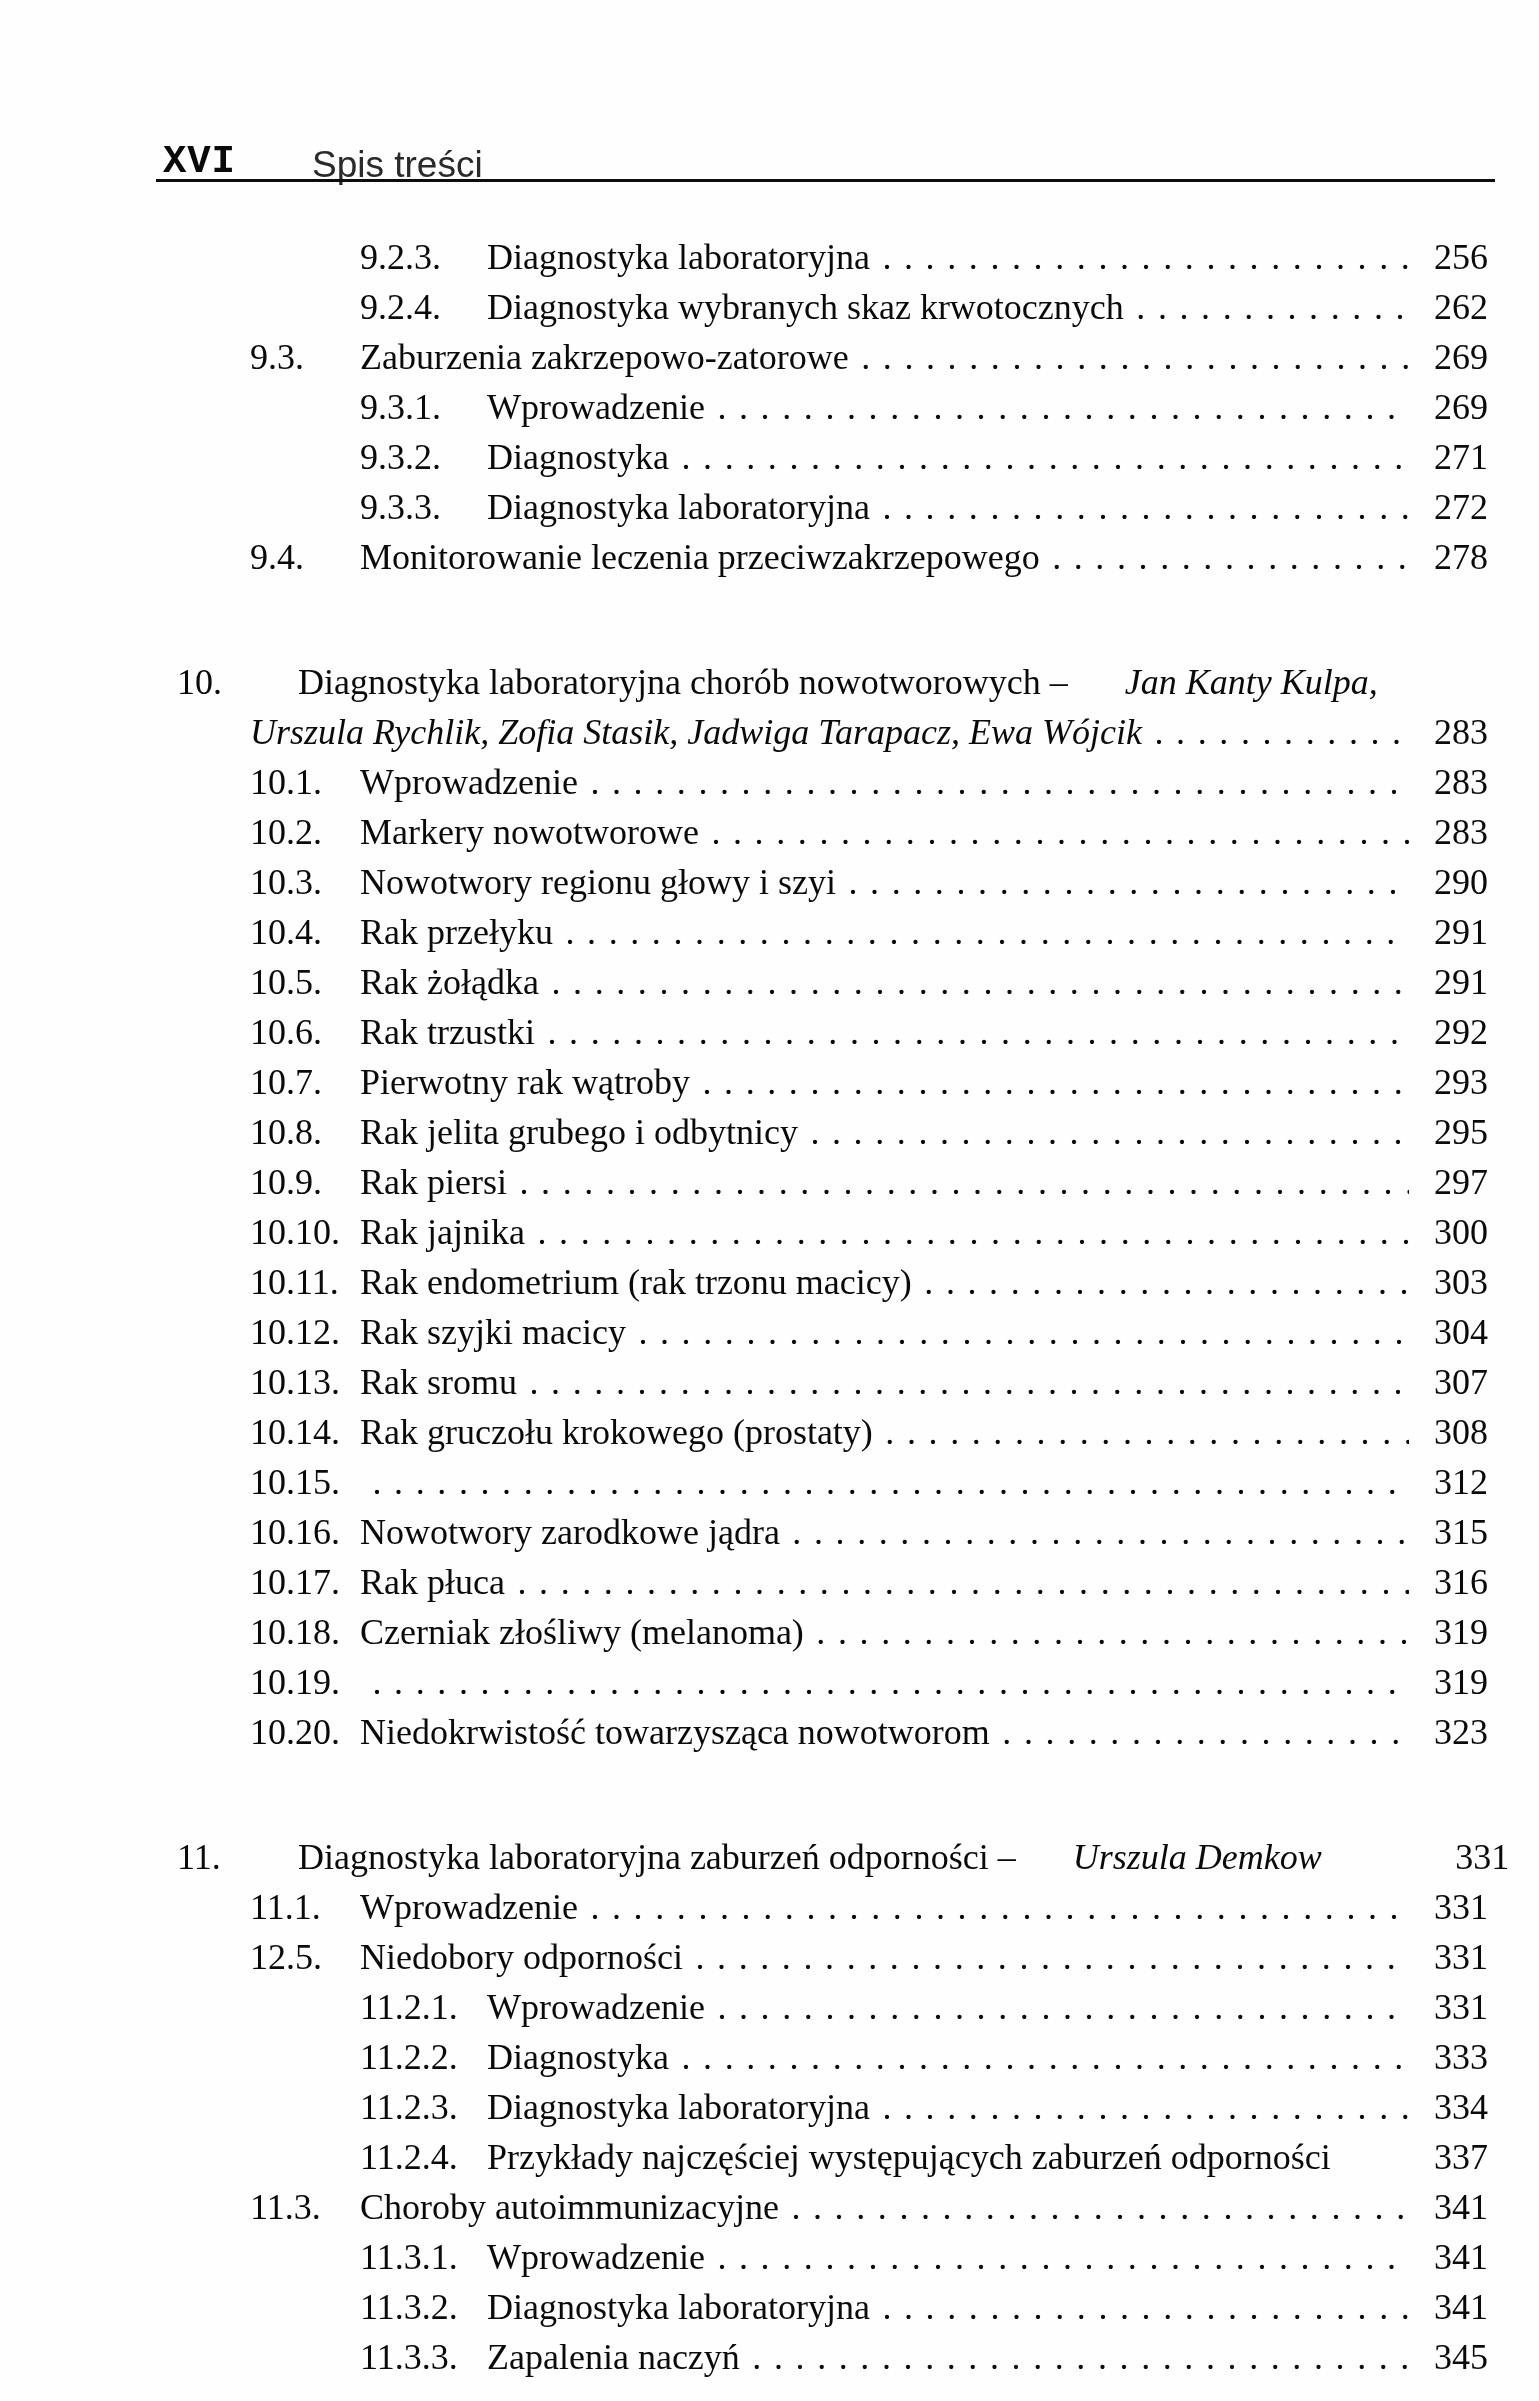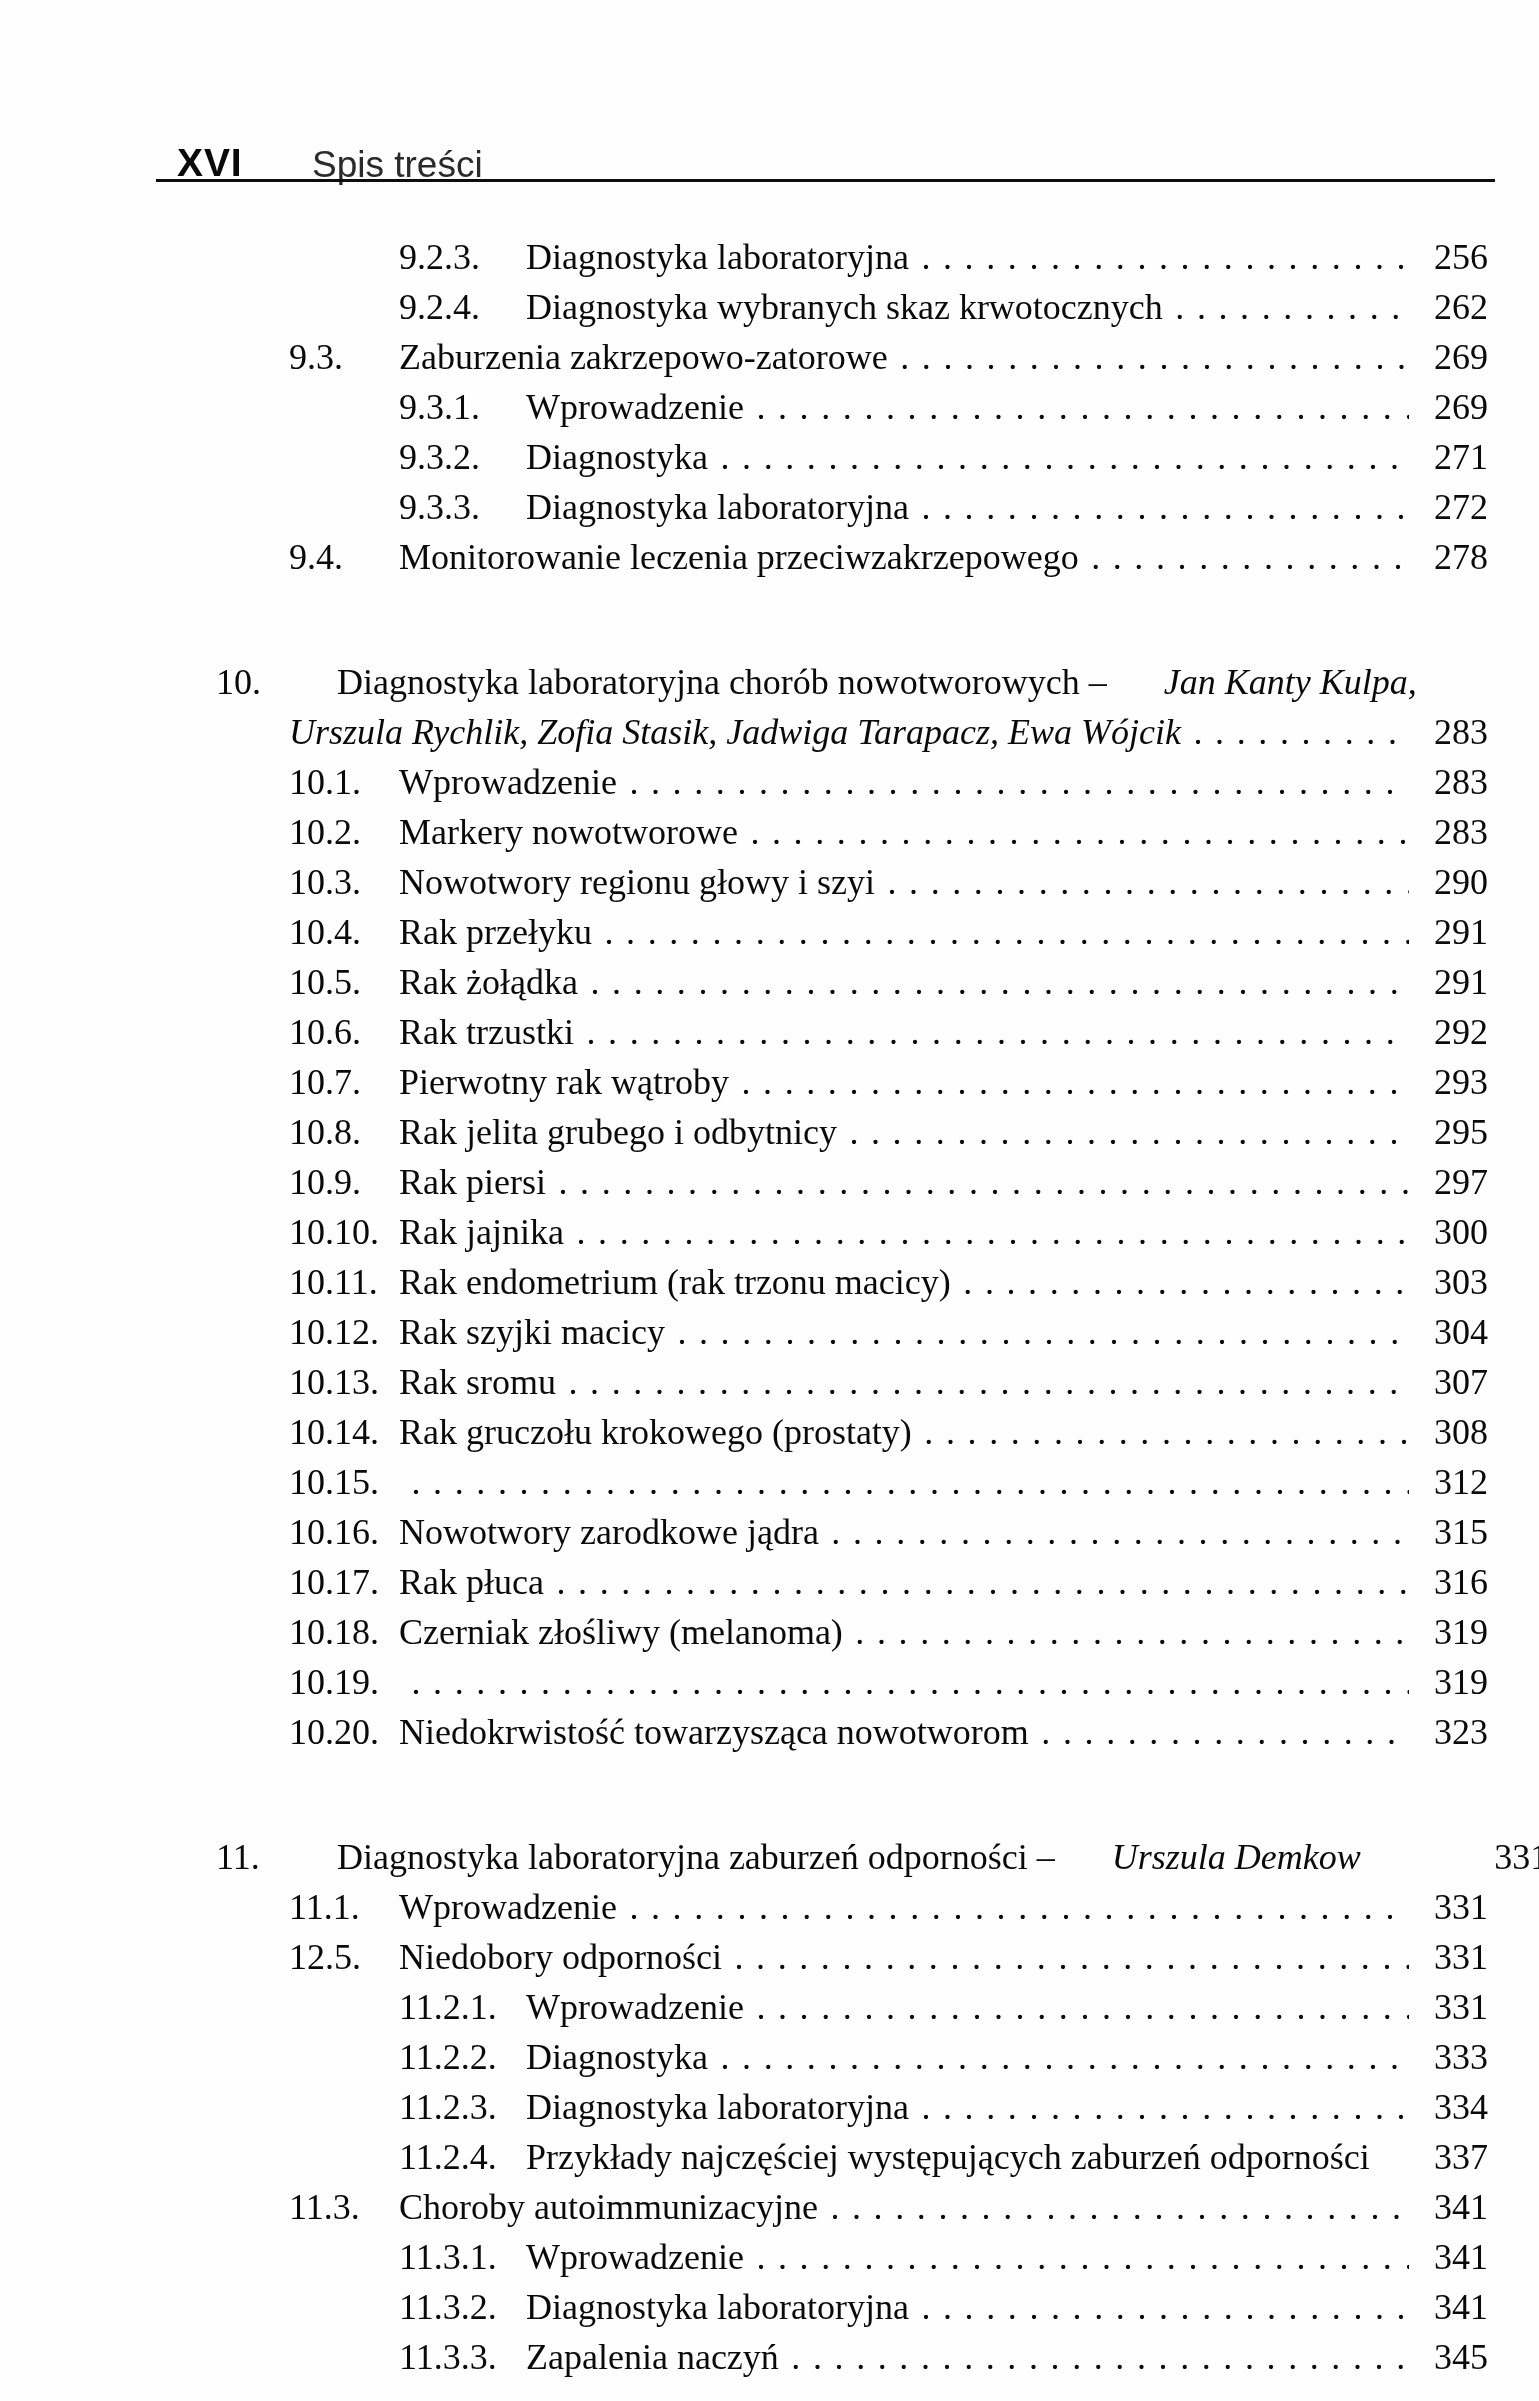--- a/index.html
+++ b/index.html
@@ -6,38 +6,38 @@
   body{
     width:1539px;height:2401px;
     background:#fefefe;
     color:#0a0a0a;
     font-family:"Liberation Serif", serif;
     position:relative;
     overflow:hidden;
   }
   
   .hdr-label{
-    position:absolute;left:177px;top:143px;
-    font-family:Liberation Sans, sans-serif;
+    position:absolute;left:163px;top:143px;
+    font-family:Liberation Mono, monospace;
     font-weight:700;font-size:39px;line-height:39px;
     letter-spacing:0.9px;
   }
   .hdr-title{
     position:absolute;left:312px;top:146px;
     font-family:"Liberation Sans", sans-serif;
     font-weight:400;font-size:37px;line-height:37px;
     color:#2a2a2a;
   }
   .hdr-rule{
     position:absolute;left:156px;top:179px;
     width:1339px;height:2.7px;background:#0d0d0d;
   }
   
   .toc{
-    position:absolute;top:232px;left:0;right:0;padding-left:39px;
+    position:absolute;top:232px;left:0;right:0;
   }
   .sec{margin:0;}
   .sec.gap{margin-top:75px;}
   .row{
     display:flex;align-items:baseline;
     font-size:36px;line-height:50px;height:50px;
     padding-right:51px;
     white-space:nowrap;
   }
   .row .num{flex:none;}

